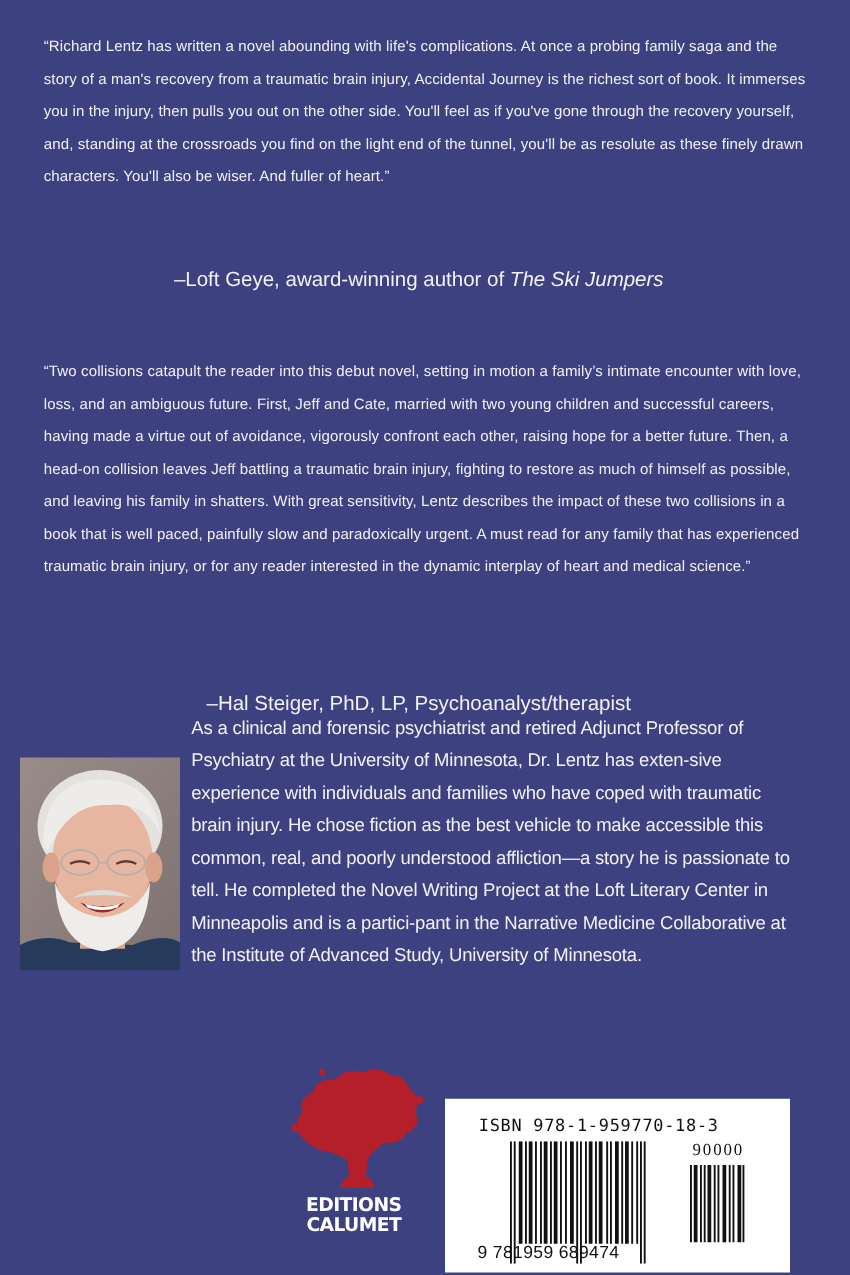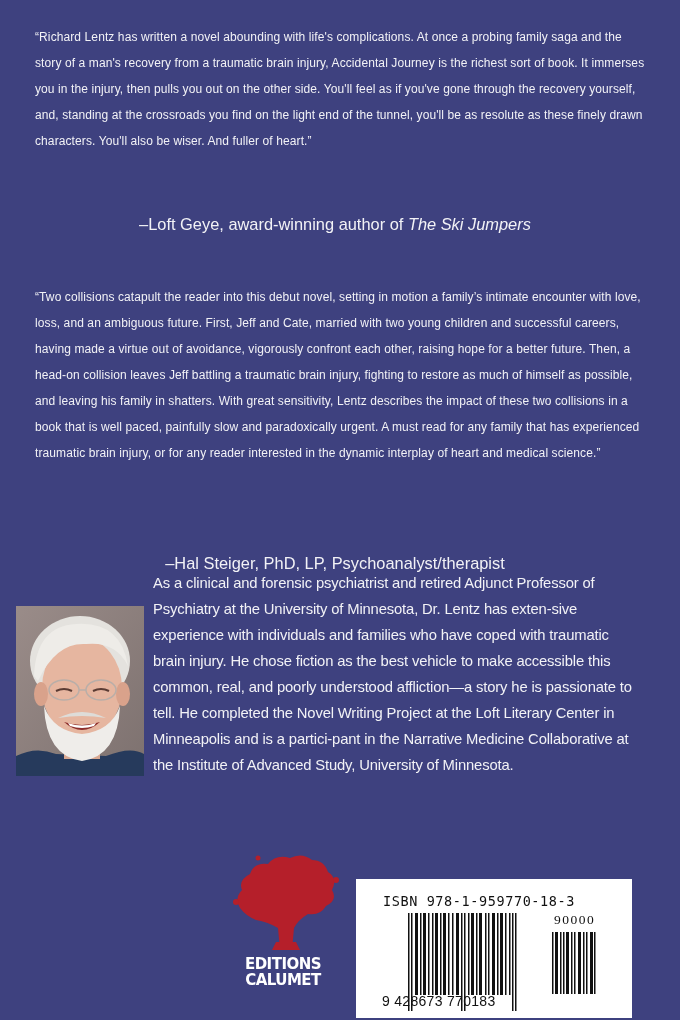--- a/index.html
+++ b/index.html
@@ -181,14 +181,14 @@
       <rect x="14" y="0" width="3" height="62"></rect>
         <rect x="19" y="0" width="1.5" height="62"></rect>
       <rect x="22" y="0" width="1.5" height="62"></rect>
         <rect x="26" y="0" width="3" height="62"></rect>
       <rect x="31" y="0" width="1.5" height="62"></rect>
         <rect x="34" y="0" width="1.5" height="62"></rect>
       <rect x="38" y="0" width="3" height="62"></rect>
         <rect x="42" y="0" width="1.5" height="62"></rect>
     </g>
   </svg>
-  <div class="ean-digits">9 428673 770183</div>
+  <div class="ean-digits">9 781959 689474</div>
 </div>
 
 </body></html>

